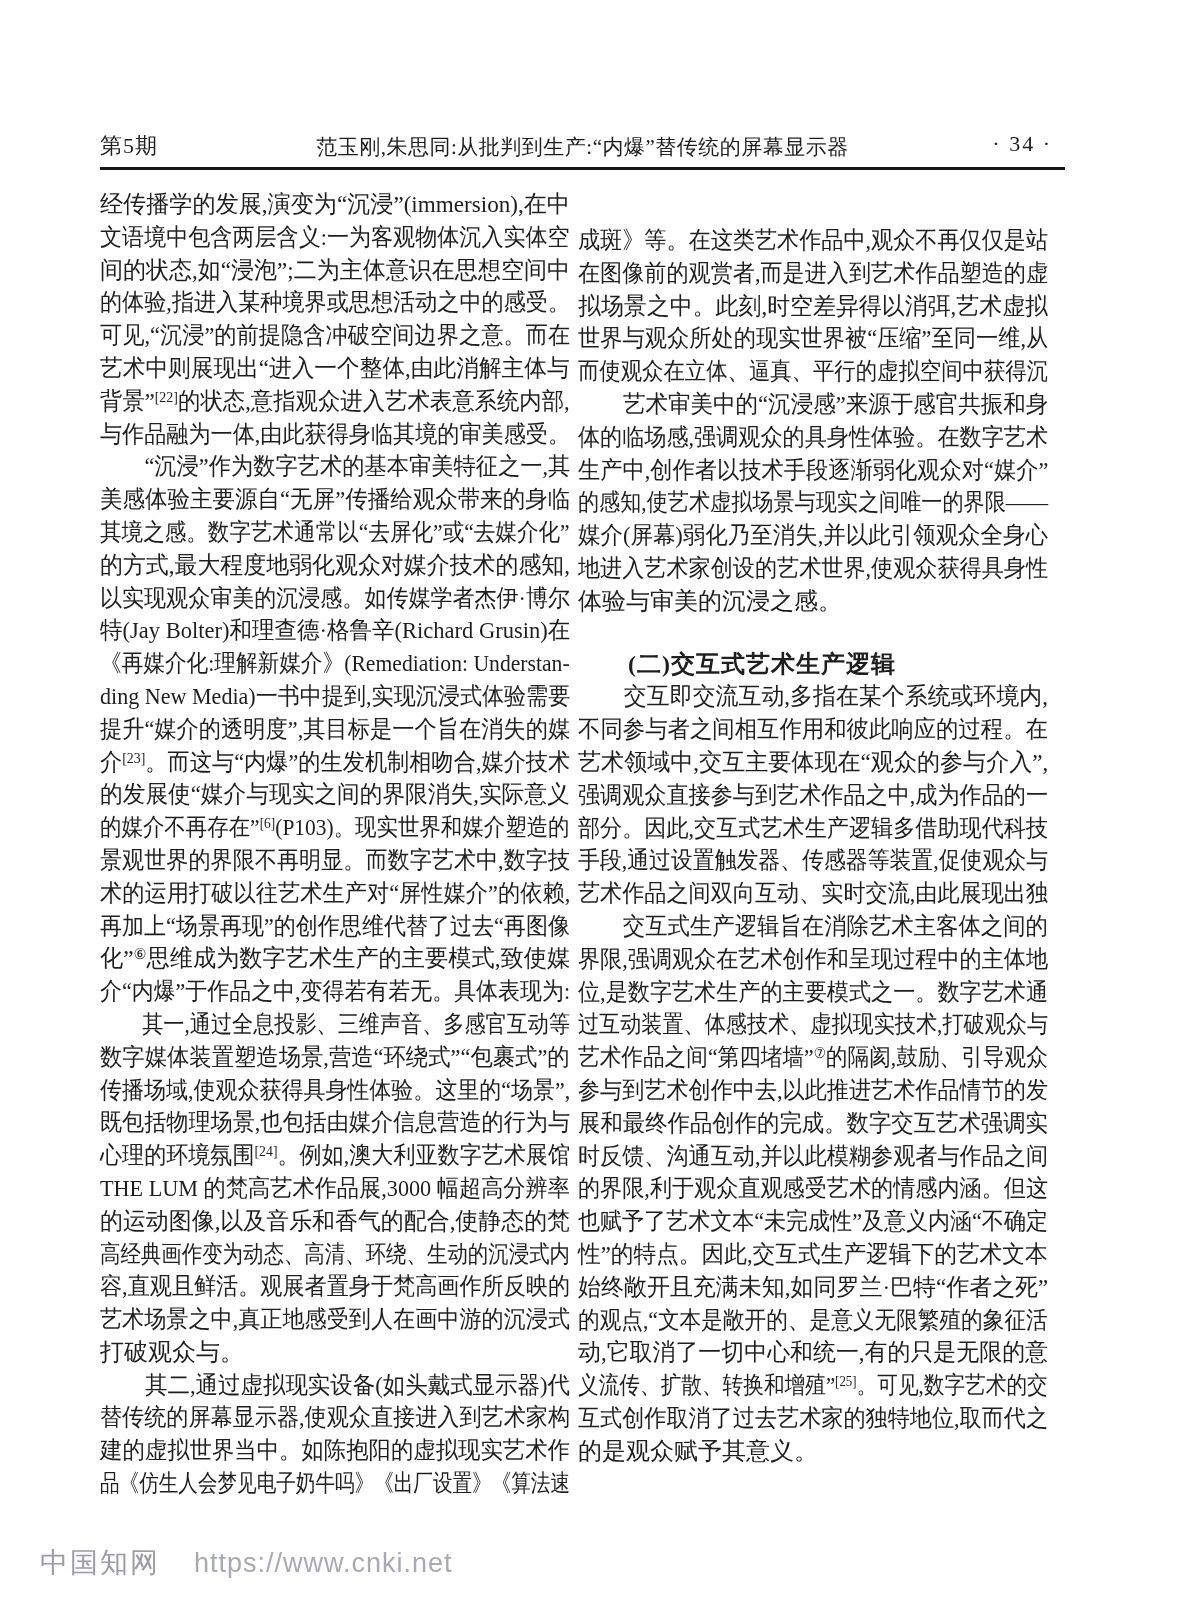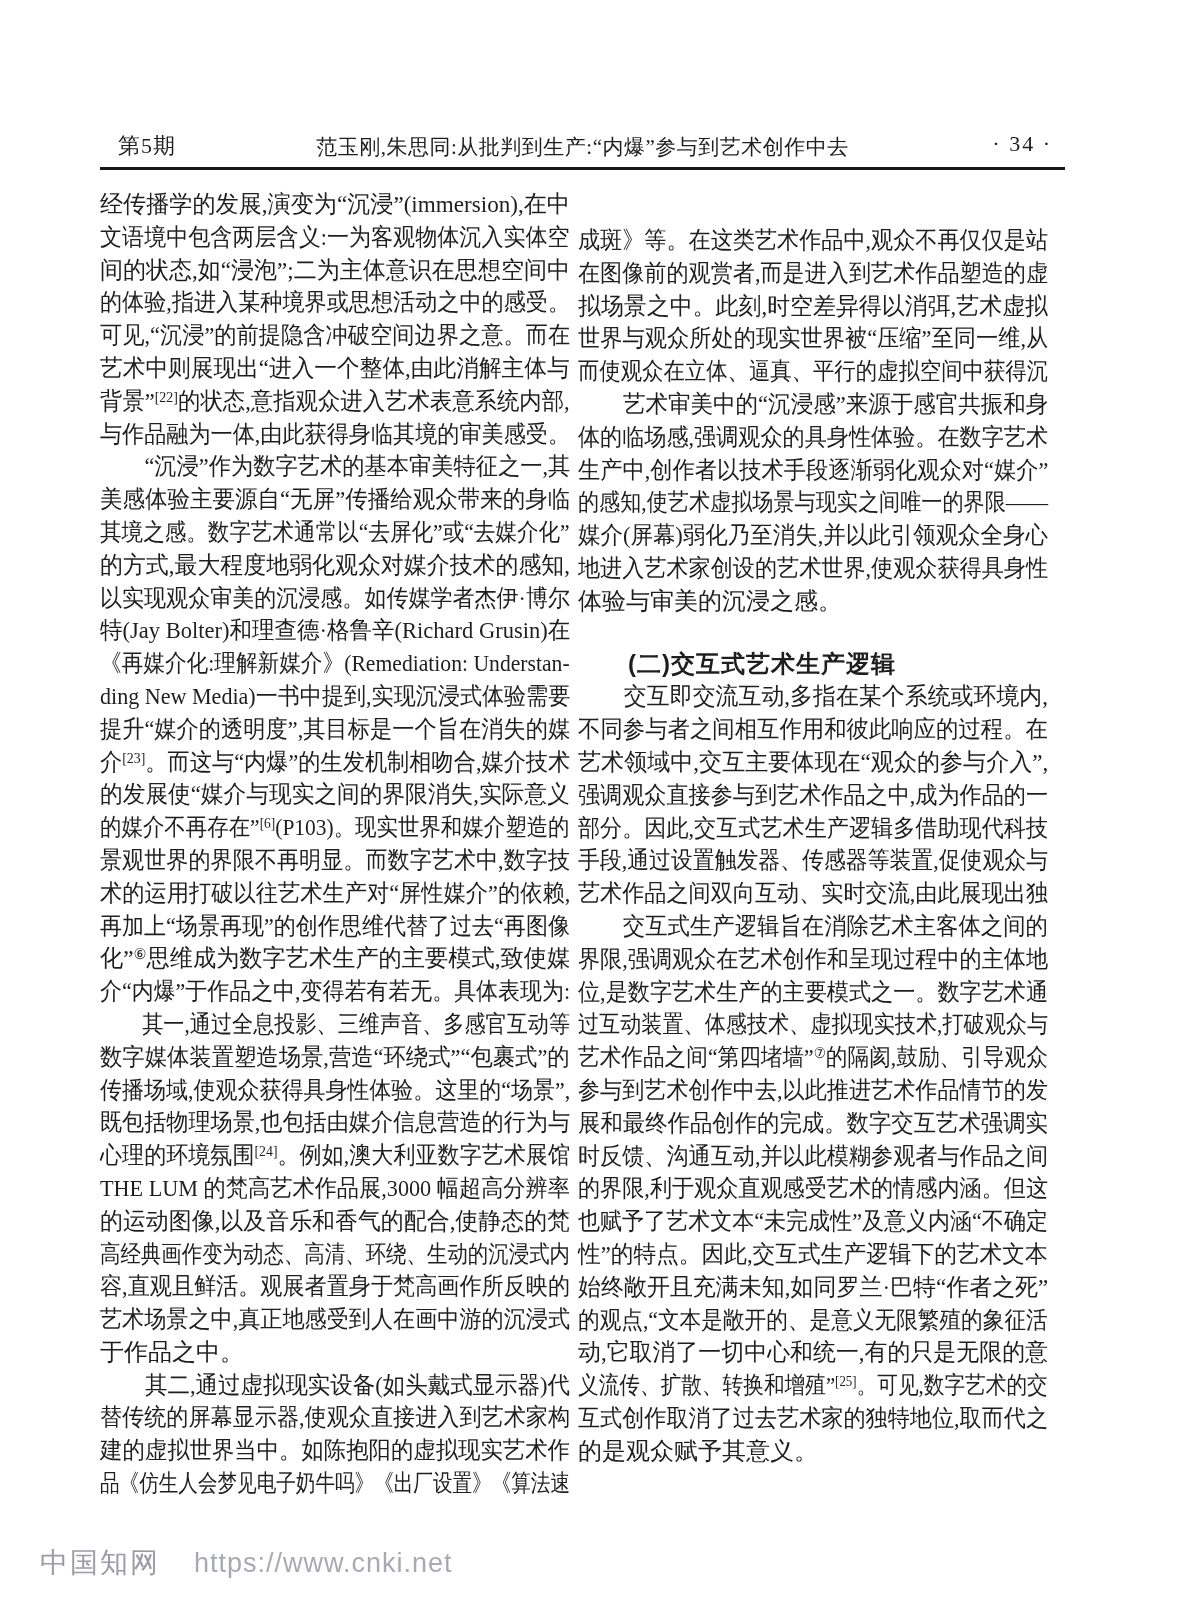--- a/index.html
+++ b/index.html
@@ -1,53 +1,53 @@
 <!DOCTYPE html>
 <html><head>
 <meta charset="utf-8">
 <style>
   html,body{margin:0;padding:0;background:#ffffff;}
   .page{
     position:relative;width:1190px;height:1615px;background:#ffffff;
     font-family:"Liberation Serif","DejaVu Serif",serif;color:#1e1e1e;
     overflow:hidden;
   }
-  .hdr-issue{position:absolute;left:118px;top:131px;font-size:22px;letter-spacing:1px;}
+  .hdr-issue{position:absolute;left:100px;top:131px;font-size:22px;letter-spacing:1px;}
   .hdr-title{position:absolute;left:100px;top:133px;width:965px;text-align:center;font-size:21px;letter-spacing:0.5px;}
   .hdr-page{position:absolute;top:131px;right:138px;font-size:22px;letter-spacing:2px;}
   .hdr-rule{position:absolute;left:100px;top:167px;width:965px;height:3px;background:#171717;}
   .col{position:absolute;top:188px;width:470px;}
   .col-left{left:100px;}
   .col-right{left:578px;margin-top:36px;}
   .tline{
     width:470px;height:32.8px;line-height:32.8px;font-size:24px;
     white-space:nowrap;text-align:justify;text-align-last:justify;
     overflow:visible;
   }
   .tline.short{text-align-last:left;}
   .tline.heading{
     font-weight:700;
-    font-family:Liberation Sans, sans-serif;
+    font-family:Liberation Serif, serif;
     letter-spacing:1px;
   }
   .tline sup{font-size:15px;line-height:0;vertical-align:7px;letter-spacing:0;}
   .footer{
     position:absolute;left:40px;top:1544px;display:flex;align-items:baseline;gap:34px;
     font-family:"Liberation Sans","DejaVu Sans",sans-serif;
   }
   .footer .site{font-size:28px;color:#9c9ca4;letter-spacing:2px;}
   .footer .url{font-size:27px;color:#a9aab1;letter-spacing:1px;}
 </style>
 </head>
 <body>
 
 <div class="page">
 
   <div class="hdr-issue">第5期</div>
-  <div class="hdr-title">范玉刚,朱思同:从批判到生产:“内爆”参与到艺术创作中去</div>
+  <div class="hdr-title">范玉刚,朱思同:从批判到生产:“内爆”替传统的屏幕显示器</div>
   <div class="hdr-page">· 34 ·</div>
   <div class="hdr-rule"></div>
 
   <div class="col col-left">
       <div class="tline" style="text-align-last: left; transform: scaleX(0.963115); transform-origin: left center;"><span>经传播学的发展,演变为“沉浸”(immersion),在中</span></div>
       <div class="tline" style="text-align-last: left; transform: scaleX(0.919765); transform-origin: left center;"><span>文语境中包含两层含义:一为客观物体沉入实体空</span></div>
       <div class="tline" style="text-align-last: left; transform: scaleX(0.959184); transform-origin: left center;"><span>间的状态,如“浸泡”;二为主体意识在思想空间中</span></div>
       <div class="tline" style="text-align-last: left; transform: scaleX(0.921569); transform-origin: left center;"><span>的体验,指进入某种境界或思想活动之中的感受。</span></div>
       <div class="tline" style="text-align-last: left; transform: scaleX(0.927022); transform-origin: left center;"><span>可见,“沉浸”的前提隐含冲破空间边界之意。而在</span></div>
       <div class="tline" style="text-align-last: left; transform: scaleX(0.945674); transform-origin: left center;"><span>艺术中则展现出“进入一个整体,由此消解主体与</span></div>
@@ -73,21 +73,21 @@
       <div class="tline" style="text-align-last: left; transform: scaleX(0.88015); transform-origin: left center;"><span>　　其一,通过全息投影、三维声音、多感官互动等</span></div>
       <div class="tline" style="text-align-last: left; transform: scaleX(0.930693); transform-origin: left center;"><span>数字媒体装置塑造场景,营造“环绕式”“包裹式”的</span></div>
       <div class="tline" style="text-align-last: left; transform: scaleX(0.916179); transform-origin: left center;"><span>传播场域,使观众获得具身性体验。这里的“场景”,</span></div>
       <div class="tline" style="text-align-last: left; transform: scaleX(0.921569); transform-origin: left center;"><span>既包括物理场景,也包括由媒介信息营造的行为与</span></div>
       <div class="tline" style="text-align-last: left; transform: scaleX(0.919765); transform-origin: left center;"><span>心理的环境氛围</span><sup>[24]</sup><span>。例如,澳大利亚数字艺术展馆</span></div>
       <div class="tline" style="text-align-last: left; transform: scaleX(0.925197); transform-origin: left center;"><span>THE LUM 的梵高艺术作品展,3000 幅超高分辨率</span></div>
       <div class="tline" style="text-align-last: left; transform: scaleX(0.955285); transform-origin: left center;"><span>的运动图像,以及音乐和香气的配合,使静态的梵</span></div>
       <div class="tline" style="text-align-last: left; transform: scaleX(0.851449); transform-origin: left center;"><span>高经典画作变为动态、高清、环绕、生动的沉浸式内</span></div>
       <div class="tline" style="text-align-last: left; transform: scaleX(0.921569); transform-origin: left center;"><span>容,直观且鲜活。观展者置身于梵高画作所反映的</span></div>
       <div class="tline" style="text-align-last: left; transform: scaleX(0.921569); transform-origin: left center;"><span>艺术场景之中,真正地感受到人在画中游的沉浸式</span></div>
-      <div class="tline short"><span>于作品之中。</span></div>
+      <div class="tline short"><span>打破观众与。</span></div>
       <div class="tline" style="text-align-last: left; transform: scaleX(0.936255); transform-origin: left center;"><span>　　其二,通过虚拟现实设备(如头戴式显示器)代</span></div>
       <div class="tline" style="text-align-last: left; transform: scaleX(0.921569); transform-origin: left center;"><span>替传统的屏幕显示器,使观众直接进入到艺术家构</span></div>
       <div class="tline" style="text-align-last: left; transform: scaleX(0.93254); transform-origin: left center;"><span>建的虚拟世界当中。如陈抱阳的虚拟现实艺术作</span></div>
       <div class="tline" style="text-align-last: left; transform: scaleX(0.815972); transform-origin: left center;"><span>品《仿生人会梦见电子奶牛吗》《出厂设置》《算法速</span></div>
     </div>
   <div class="col col-right">
       <div class="tline" style="text-align-last: left; transform: scaleX(0.921569); transform-origin: left center;"><span>成斑》等。在这类艺术作品中,观众不再仅仅是站</span></div>
       <div class="tline" style="text-align-last: left; transform: scaleX(0.921569); transform-origin: left center;"><span>在图像前的观赏者,而是进入到艺术作品塑造的虚</span></div>
       <div class="tline" style="text-align-last: left; transform: scaleX(0.955285); transform-origin: left center;"><span>拟场景之中。此刻,时空差异得以消弭,艺术虚拟</span></div>
       <div class="tline" style="text-align-last: left; transform: scaleX(0.927022); transform-origin: left center;"><span>世界与观众所处的现实世界被“压缩”至同一维,从</span></div>

